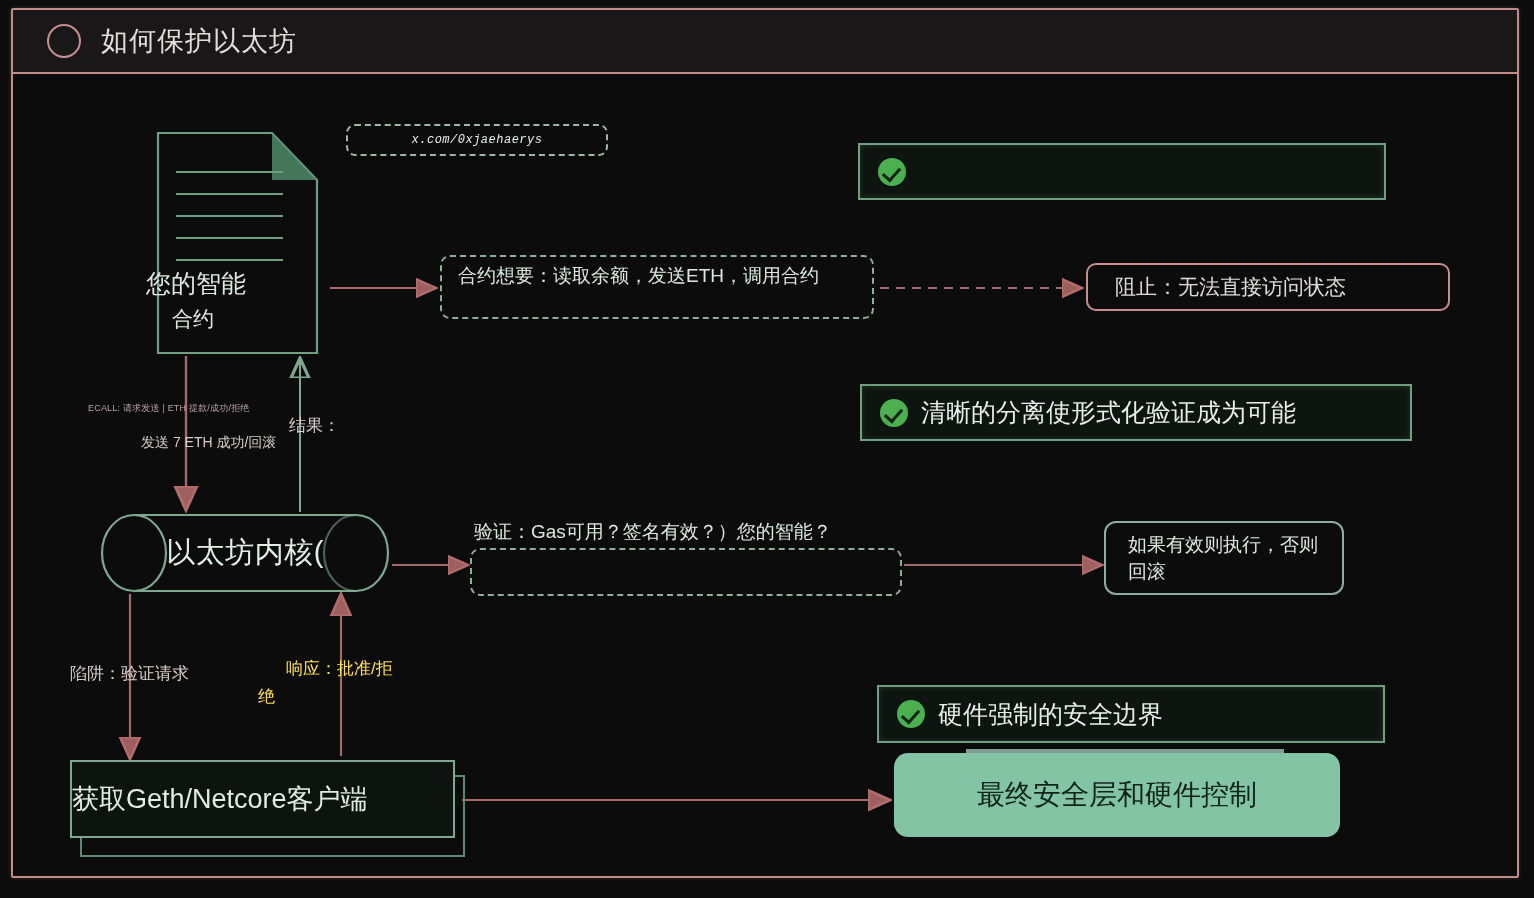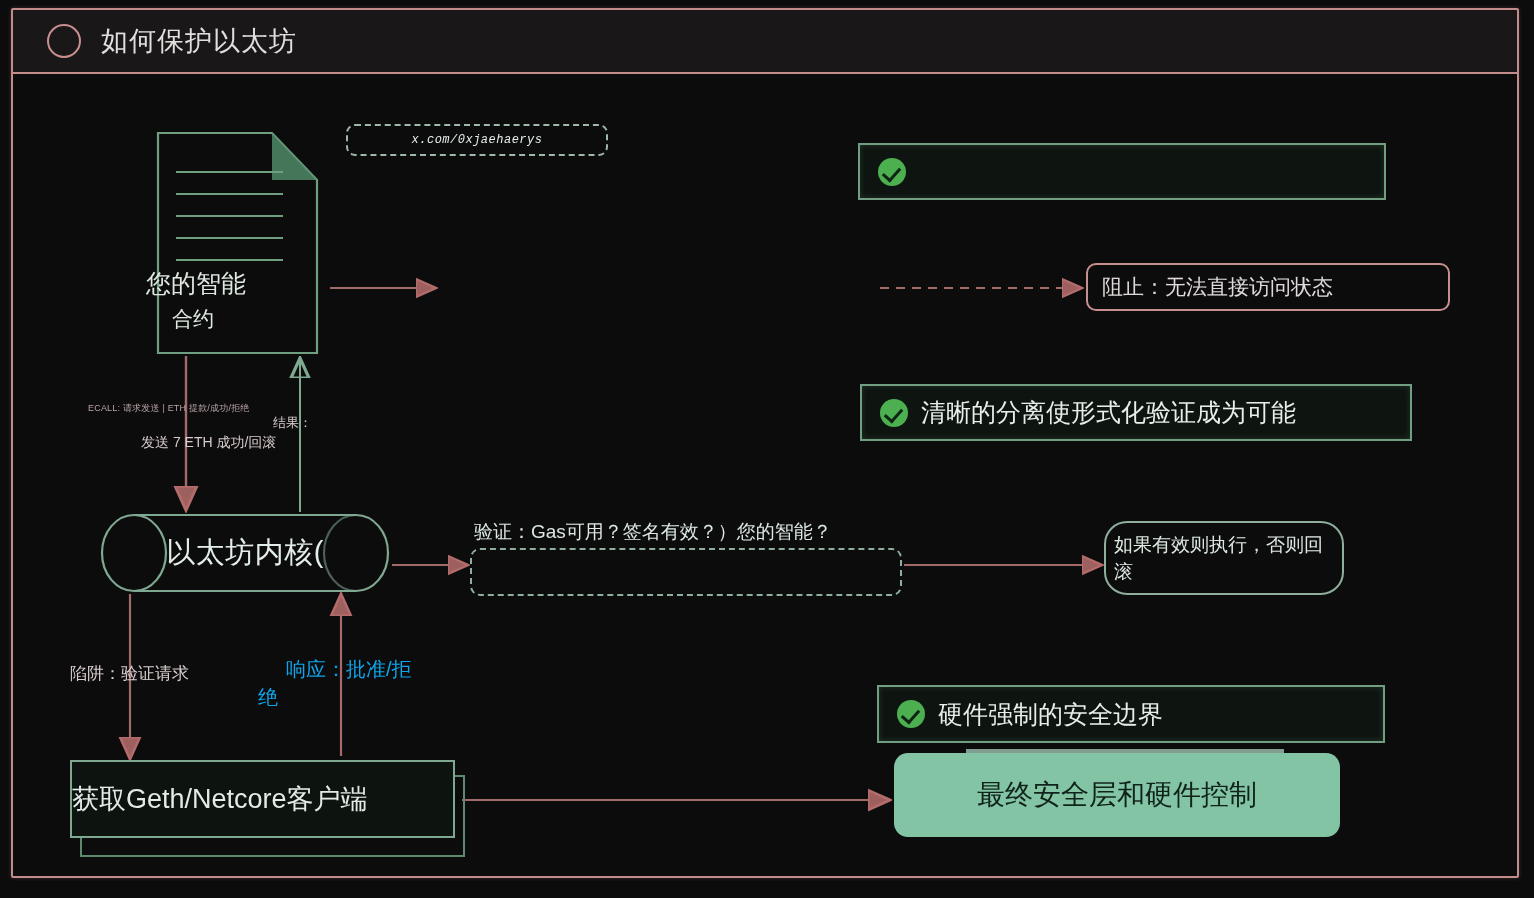--- a/index.html
+++ b/index.html
@@ -112,32 +112,32 @@
     position: absolute; left: 2px; top: -31px;
     color: #dde8e1; font-size: 19px; white-space: nowrap;
   }
 
   
   .red-box {
     left: 1086px; top: 263px; width: 364px; height: 48px;
     border: 2px solid #c98f8f;
     border-radius: 10px;
     display: flex; align-items: center;
-    padding-left: 14px;
+    padding-left: 27px;
     color: #e0dada;
     font-size: 21px;
     white-space: nowrap;
   }
 
   
   .green-round {
     left: 1104px; top: 521px; width: 240px; height: 74px;
     border: 2px solid #8fae9c;
-    border-radius: 23px;
-    padding: 8px 8px;
+    border-radius: 12px;
+    padding: 8px 22px;
     color: #dde8e1;
     font-size: 19px;
     line-height: 27px;
   }
 
   
   .check-box {
     border: 2px solid #6f9e81;
     background: #0e1410;
     display: flex;
@@ -210,23 +210,23 @@
   }
 
   
   .edge-lbl {
     position: absolute;
     color: #cfbfbf;
     white-space: nowrap;
   }
   .lbl-ecall { left: 88px; top: 402px; font-size: 9px; color: #b9a3a3; letter-spacing: .2px; }
   .lbl-send  { left: 141px; top: 434px; font-size: 14px; color: #d8cccc; }
-  .lbl-result{ left: 273px; top: 414px; font-size: 13px; color: #d8cccc; }
+  .lbl-result{ left: 289px; top: 414px; font-size: 17px; color: #d8cccc; }
   .lbl-trap  { left: 70px;  top: 662px; font-size: 17px; color: #d8cccc; }
-  .lbl-resp  { left: 286px; top: 655px; font-size: 20px; color: #0ea5e9; line-height: 28px; }
+  .lbl-resp  { left: 286px; top: 655px; font-size: 17px; color: #fde047; line-height: 28px; }
   .lbl-resp .w2 { display:block; padding-left: 0; margin-left: -28px; }
 </style>
 </head>
 <body>
 
 <div id="canvas">
 
   <div class="outer-frame"></div>
   <div class="title-bar">
     <div class="title-ring"></div>
@@ -284,20 +284,23 @@
     </g>
   </svg>
 
   <div class="doc-label">
     <span>您的智能</span>
     <span class="l2">合约</span>
   </div>
 
   <div class="node url-chip">x.com/0xjaehaerys</div>
 
+  <div class="node dashed-box dash-1">
+    <span class="dash-text">合约想要：读取余额，发送ETH，调用合约</span>
+  </div>
 
   <div class="node red-box">阻止：无法直接访问状态</div>
 
   <div class="node check-box chk-1">
     <span class="ck"></span>
   </div>
   <div class="node check-box chk-2">
     <span class="ck"></span>
     <span class="ct">清晰的分离使形式化验证成为可能</span>
   </div>

